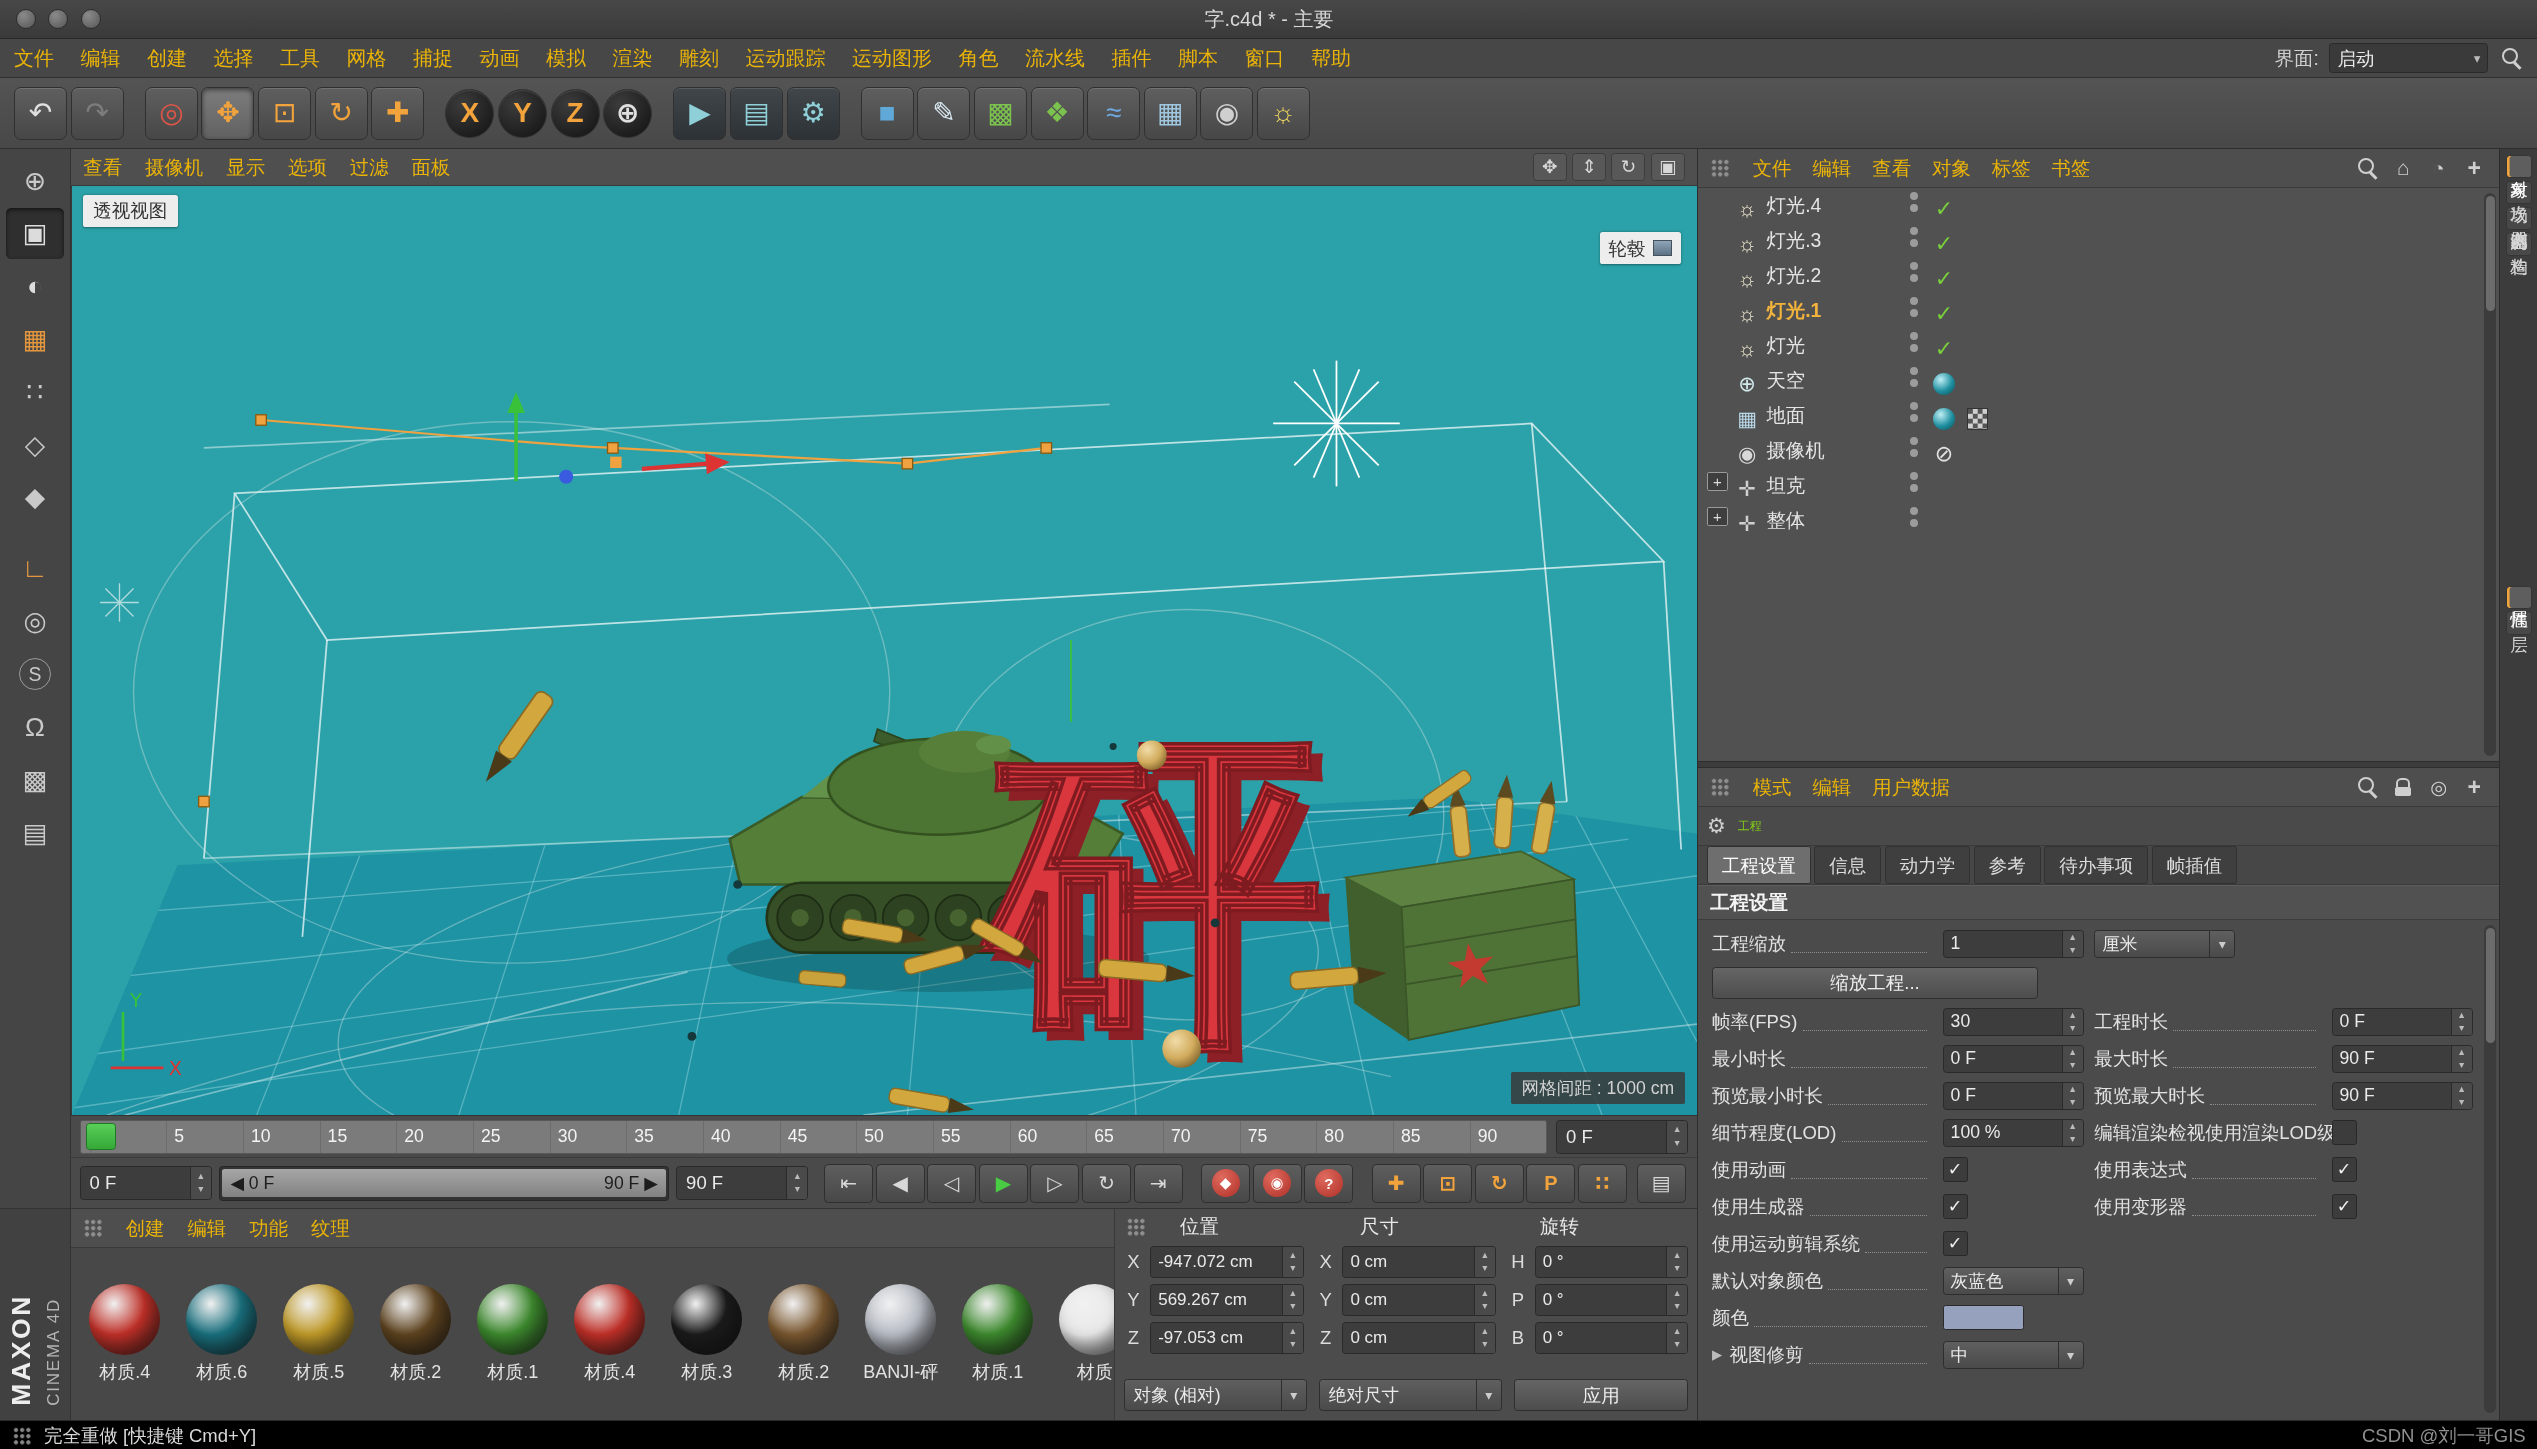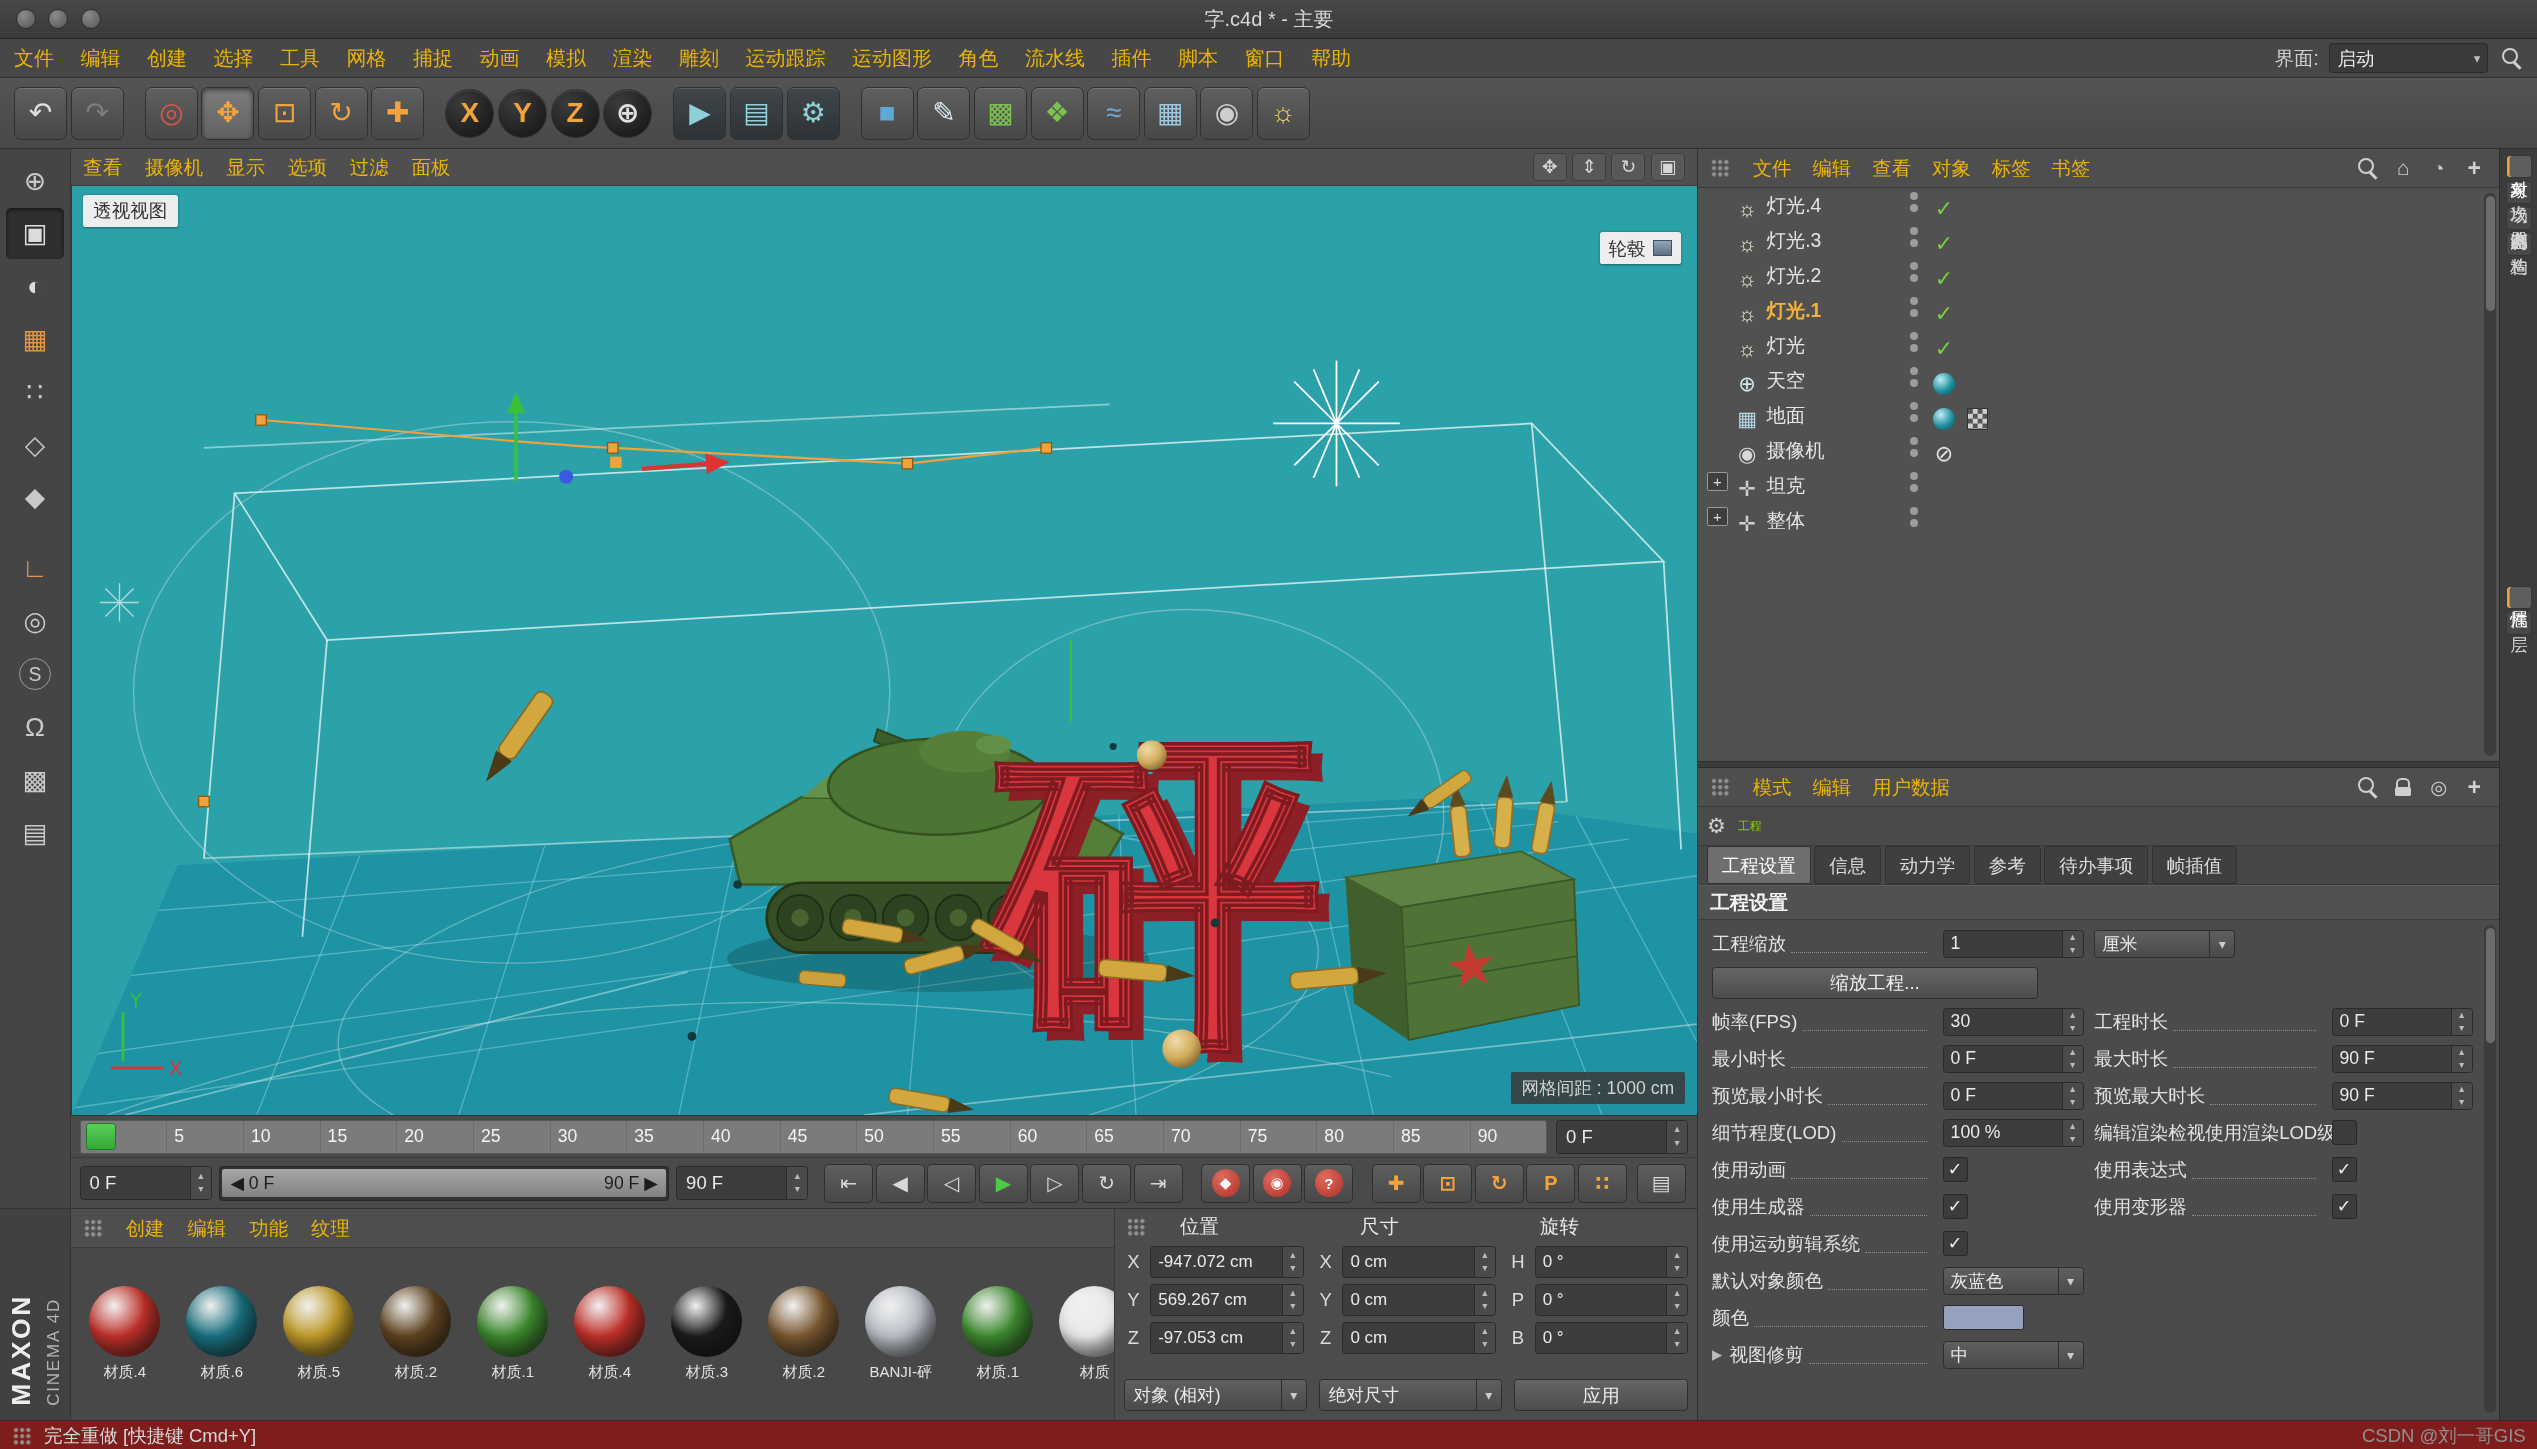--- a/index.html
+++ b/index.html
@@ -80,21 +80,21 @@
   .tbtn.film{margin-left:auto}
 
   
   .bottomrow{height:212px;flex:none;display:flex;border-top:0.9px solid #333;min-width:0}
   .materials{flex:1;display:flex;flex-direction:column;background:#484848;border-right:0.9px solid #383838;min-width:0}
   .pmenu{height:39px;flex:none;display:flex;align-items:center;gap:23px;padding:0 12.3px;background:#4e4e4e;border-bottom:0.9px solid #3a3a3a;font-size:19.4px;color:#e4e4e4}
   .pmenu .icons{margin-left:auto;display:flex;gap:10.6px}
   .m-body{flex:1;display:flex;align-items:center;padding:3.5px 8.8px;gap:7px;overflow:hidden}
   .mat{width:90px;flex:none;display:flex;flex-direction:column;align-items:center;gap:5.3px}
   .msphere{width:71px;height:71px;border-radius:50%;background:radial-gradient(circle at 35% 28%,rgba(255,255,255,.92),var(--c) 45%,rgba(0,0,0,.65) 125%);box-shadow:inset -7px -10.6px 16px rgba(0,0,0,.35)}
-  .mname{font-size:15px;color:#e2e2e2;max-width:88px;white-space:nowrap;overflow:hidden;text-overflow:ellipsis}
+  .mname{font-size:18px;color:#e2e2e2;max-width:88px;white-space:nowrap;overflow:hidden;text-overflow:ellipsis}
 
   .coords{width:582px;flex:none;display:flex;flex-direction:column;background:#4c4c4c}
   .c-head{height:35px;flex:none;position:relative;display:flex;align-items:center;padding-left:42px;font-size:19.4px;color:#e8e8e8}
   .c-head .grip{position:absolute;left:10.6px}
   .c-h{flex:1;padding-left:23px}
   .c-grid{flex:1;display:flex;gap:12.3px;padding:1.8px 8.8px}
   .c-col{flex:1;display:flex;flex-direction:column;gap:6.2px}
   .c-row{display:flex;align-items:center;gap:7px}
   .c-axis{width:19.4px;text-align:center;font-size:18.5px;color:#dcdcdc}
   .c-input{flex:1;height:32px;background:#3d3d3d;border:0.9px solid #2a2a2a;border-radius:3.5px;display:flex;align-items:center;padding-left:7px;font-size:17px;color:#eaeaea;overflow:hidden;white-space:nowrap}
@@ -157,21 +157,21 @@
   .thumb{position:absolute;top:2.6px;left:1.8px;right:1.8px;height:115px;background:#6c6c6c;border-radius:5.3px}
 
   
   .strip{width:39px;flex:none;display:flex;flex-direction:column;background:#3c3c3c;border-left:0.9px solid #2b2b2b;padding:3.5px 0}
   .vtab{writing-mode:vertical-rl;margin:2.6px auto;padding:10.6px 1.8px;background:#484848;border:0.9px solid #353535;border-radius:3.5px;color:#d6d6d6;font-size:17.6px;line-height:1.15}
   .vtab.active{background:#5e5e5e;color:#fff;box-shadow:inset 2.6px 0 0 #f0a43c}
   .sp1{flex:1}
   .sp2{flex:2.4}
 
   
-  .statusbar{height:30px;flex:none;display:flex;align-items:center;gap:12.3px;padding:0 12.3px;background:#7f1d1d;border-top:0.9px solid #2b2b2b;font-size:18.5px;color:#d8d8d8}
+  .statusbar{height:30px;flex:none;display:flex;align-items:center;gap:12.3px;padding:0 12.3px;background:#000000;border-top:0.9px solid #2b2b2b;font-size:18.5px;color:#d8d8d8}
   .status-right{margin-left:auto;color:#909090}
 
   
   .grip{width:19.4px;height:19.4px;flex:none;background-image:radial-gradient(#9c9c9c 1.8px,transparent 2.3px);background-size:6.2px 6.2px;background-position:0.9px 0.9px;opacity:.85}
   .ico{width:25px;height:25px;display:inline-flex;align-items:center;justify-content:center;color:#cfcfcf;position:relative}
   [data-icon="search"]::before{content:"";width:12.3px;height:12.3px;border:2.6px solid #cfcfcf;border-radius:50%;position:absolute;top:2.6px;left:2.6px}
   [data-icon="search"]::after{content:"";position:absolute;width:8.8px;height:2.6px;background:#cfcfcf;transform:rotate(45deg);bottom:3.5px;right:1.8px}
   [data-icon="lock"]{flex-direction:column}
   [data-icon="lock"]::before{content:"";width:10.6px;height:7px;border:2.6px solid #cfcfcf;border-bottom:none;border-radius:5.3px 5.3px 0 0}
   [data-icon="lock"]::after{content:"";width:16px;height:9.7px;background:#cfcfcf;border-radius:1.8px}

